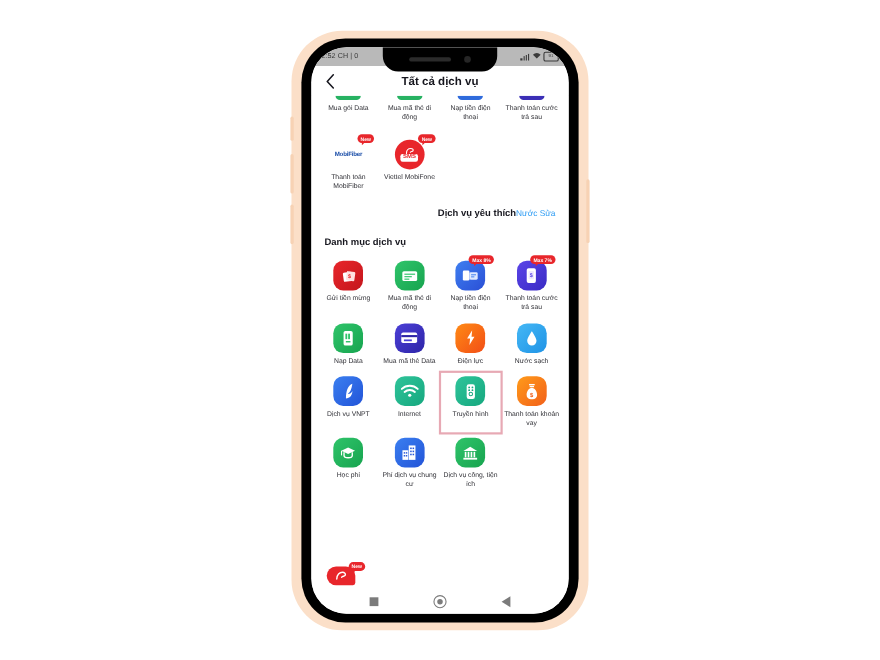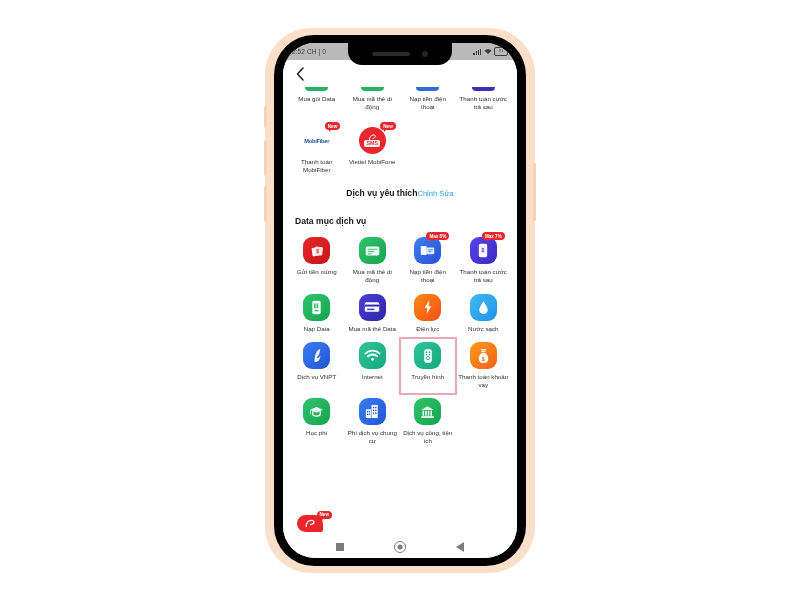--- a/index.html
+++ b/index.html
@@ -182,21 +182,21 @@
     white-space:nowrap;
   }
   .badge-max:after{
     content:"";position:absolute;bottom:-2px;left:5px;
     border-left:3px solid #e8262b;
     border-bottom:3px solid transparent;
   }
 
   
   .section-row{
-    display:flex;align-items:center;justify-content:center;
+    display:flex;align-items:center;justify-content:flex-end;
     padding:9px 12px 3px;
   }
   .section-title{font-size:8.6px;font-weight:bold;color:#16161e;}
   .section-action{font-size:7.6px;color:#2b9bf4;cursor:pointer;}
   .section-only{padding:9px 12px 3px;}
 
   
   .cell.highlight{
     outline:2px solid #e7a9b4;
     outline-offset:-1px;
@@ -280,20 +280,21 @@
       <span class="batt">91</span>
     </div>
   </div>
 
   <div id="app-header">
     <div id="back-btn">
       <svg width="8" height="14" viewBox="0 0 8 14">
         <path d="M7 1 1.5 7 7 13" stroke="#16161e" stroke-width="1.4" fill="none" stroke-linecap="round" stroke-linejoin="round"></path>
       </svg>
     </div>
+    <div id="header-title">Tất cả dịch vụ</div>
   </div>
 
   <div id="app-content">
 
     <div class="grid" id="cut-row">
       <div class="cell">
         <div class="ic-cut" style="background:#27b262"></div>
         <div class="label">Mua gói Data</div>
       </div>
       <div class="cell">
@@ -327,25 +328,25 @@
           <span class="badge-new">New</span>
         </div>
         <div class="label">Viettel MobiFone</div>
       </div>
       <div class="cell"></div>
       <div class="cell"></div>
     </div>
 
     <div class="section-row">
       <span class="section-title">Dịch vụ yêu thích</span>
-      <span class="section-action">Chỉnh Sửa</span>
+      <span class="section-action">Nước Sửa</span>
     </div>
 
     <div class="section-only">
-      <span class="section-title">Data mục dịch vụ</span>
+      <span class="section-title">Danh mục dịch vụ</span>
     </div>
 
     <div class="grid" style="margin-top:2px;">
 
       <div class="cell">
         <div class="ic" style="background:linear-gradient(135deg,#e8262b,#c4161c)">
           <svg width="14" height="14" viewBox="0 0 20 20">
               <rect x="3" y="5" width="11" height="12" rx="1.4" fill="#fff" transform="rotate(-8 8 11)"></rect>
               <rect x="7" y="4" width="11" height="12" rx="1.4" fill="#ffe2e2" transform="rotate(8 12 10)"></rect>
               <text x="9" y="13" font-size="7" fill="#e8262b" font-family="sans-serif" font-weight="bold">$</text>

